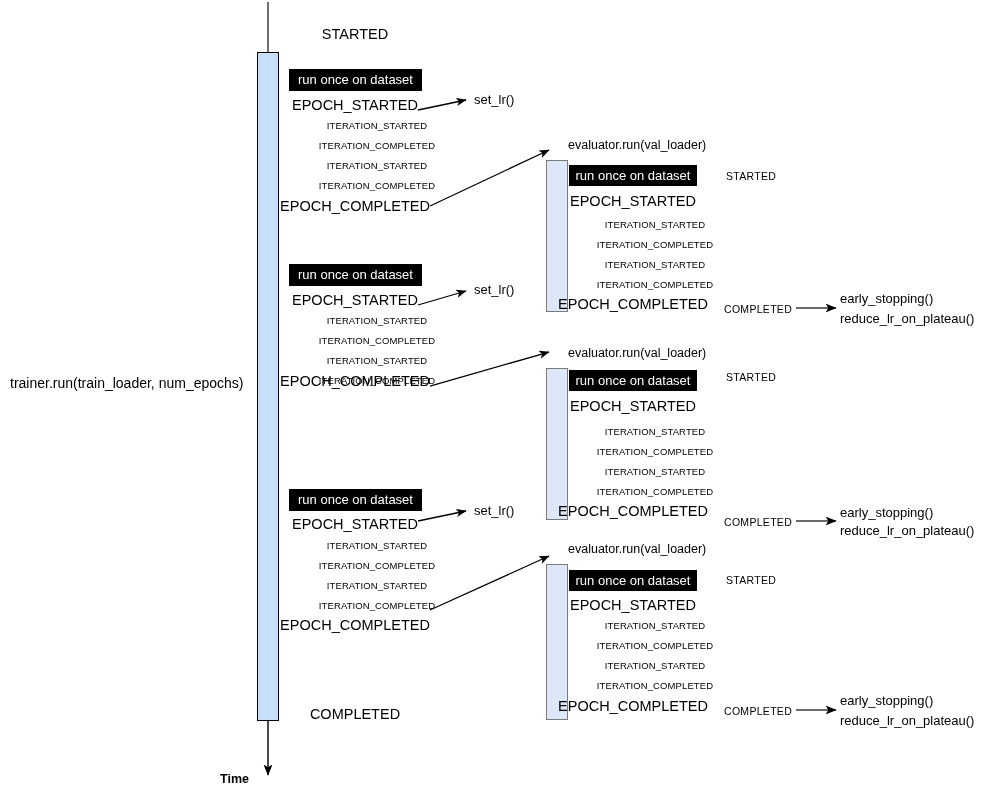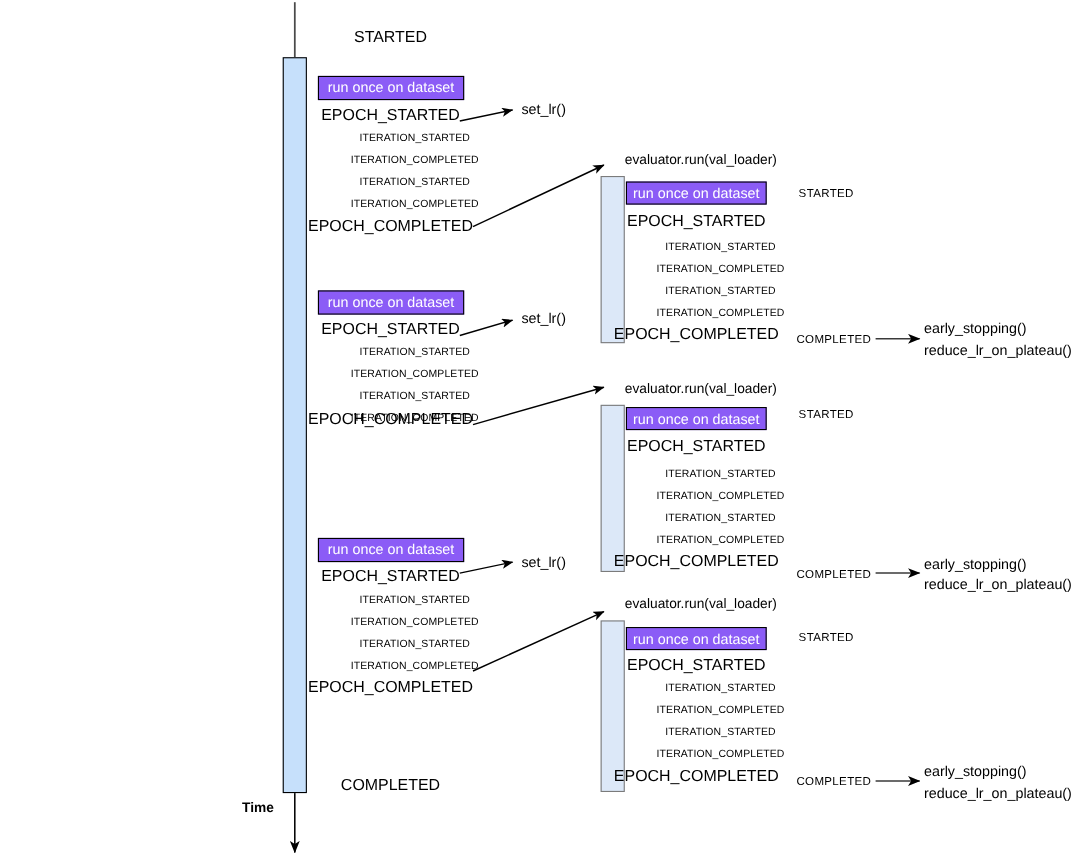--- a/index.html
+++ b/index.html
@@ -7,21 +7,21 @@
        font-family:"Liberation Sans", sans-serif;color:#000;}
   .stage{position:absolute;left:0;top:0;width:983px;height:788px;}
   svg.lines{position:absolute;left:0;top:0;width:983px;height:788px;pointer-events:none;}
 
   
   .bar{position:absolute;box-sizing:border-box;}
   .trainer-bar{background:#c6e0fb;border:1.5px solid #000;}
   .eval-bar{background:#dce8f8;border:1.5px solid #7b7b7b;}
 
   
-  .badge{position:absolute;box-sizing:border-box;background:#8b5cf6;
+  .badge{position:absolute;box-sizing:border-box;background:#000000;
          border:1.5px solid #000;color:#ffffff;font-size:13px;
          line-height:19px;text-align:center;white-space:nowrap;}
 
   
   .t{position:absolute;white-space:nowrap;color:#000;}
   .t-big{font-size:14.5px;}
   .t-small{font-size:9.5px;letter-spacing:0.1px;padding-left:44px;}
   .t-med{font-size:12.5px;text-align:center;}
   .t-state{font-size:10.5px;letter-spacing:0.3px;}
   .t-call{font-size:13px;text-align:right;}
@@ -53,26 +53,27 @@
     <line x1="430" y1="386" x2="549" y2="352" stroke="#000" stroke-width="1.3" marker-end="url(#ah)"></line>
     <line x1="430" y1="610" x2="549" y2="556" stroke="#000" stroke-width="1.3" marker-end="url(#ah)"></line>
 
     <line x1="796" y1="308" x2="836" y2="308" stroke="#3a3a3a" stroke-width="1.4" marker-end="url(#ah)"></line>
     <line x1="796" y1="521" x2="836" y2="521" stroke="#3a3a3a" stroke-width="1.4" marker-end="url(#ah)"></line>
     <line x1="796" y1="710" x2="836" y2="710" stroke="#3a3a3a" stroke-width="1.4" marker-end="url(#ah)"></line>
   </svg>
 
   <div class="bar trainer-bar" style="left:257px;top:52px;width:22px;height:669px;"></div>
 
+  <div class="t t-left" style="left:10px;top:375px;">trainer.run(train_loader, num_epochs)</div>
 
   <div class="t t-big ctr" style="left:355px;top:26px;">STARTED</div>
 
   <div class="t t-big ctr" style="left:355px;top:706px;">COMPLETED</div>
 
-  <div class="t t-time" style="left:220px;top:727px;">Time</div>
+  <div class="t t-time" style="left:220px;top:772px;">Time</div>
 
   <div class="badge" style="left:289px;top:69px;width:133px;height:22px;">run once on dataset</div>
   <div class="t t-big ctr" style="left:355px;top:97px;">EPOCH_STARTED</div>
   <div class="t t-small ctr" style="left:355px;top:120px;">ITERATION_STARTED</div>
   <div class="t t-small ctr" style="left:355px;top:140px;">ITERATION_COMPLETED</div>
   <div class="t t-small ctr" style="left:355px;top:160px;">ITERATION_STARTED</div>
   <div class="t t-small ctr" style="left:355px;top:180px;">ITERATION_COMPLETED</div>
   <div class="t t-big ctr" style="left:355px;top:198px;">EPOCH_COMPLETED</div>
   <div class="t t-call" style="left:474px;top:92px;">set_lr()</div>
 

